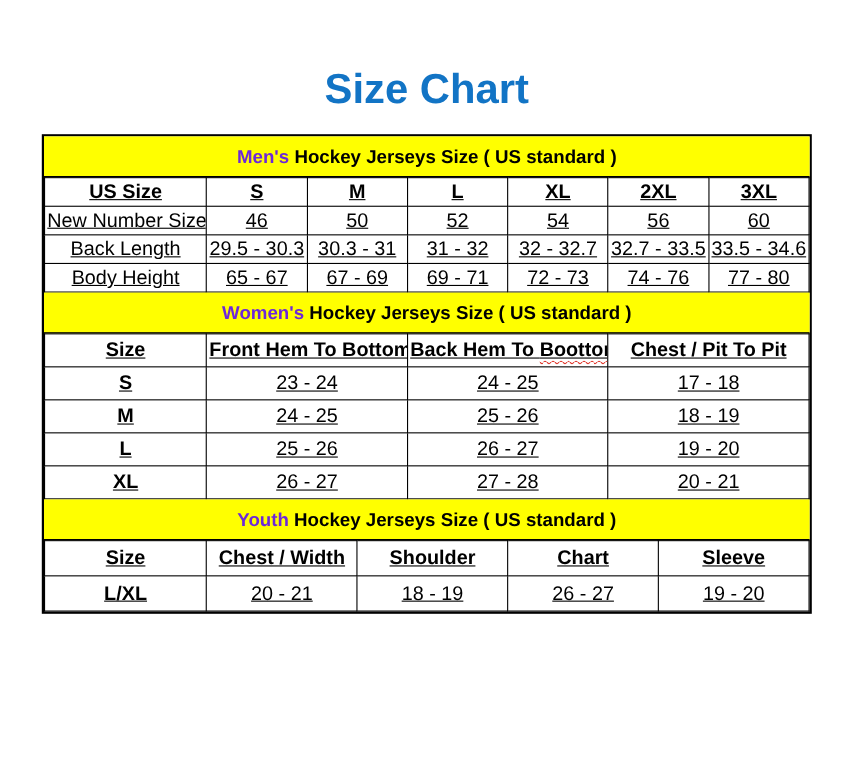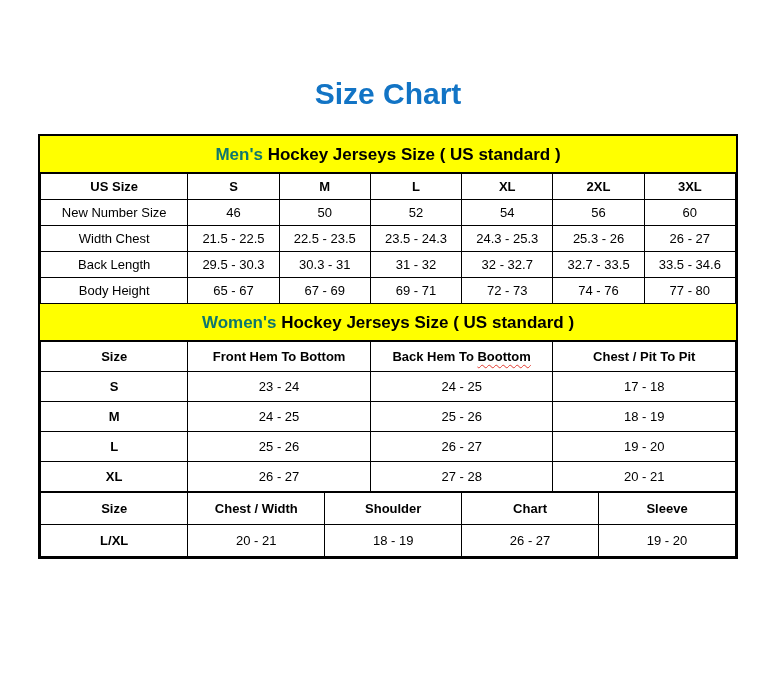--- a/index.html
+++ b/index.html
@@ -6,48 +6,49 @@
     margin: 0;
     padding: 0;
     background: #ffffff;
     width: 776px;
     height: 692px;
     font-family: "Liberation Sans", sans-serif;
     color: #000000;
     overflow: hidden;
   }
   .page-title {
-    margin: 12px;
+    margin: 0;
     padding-top: 64px;
     text-align: center;
-    font-size: 30px;
+    font-size: 38px;
     line-height: 36px;
     font-weight: bold;
     color: #1274C5;
   }
   .chart {
     width: 696px;
     margin: 22px auto 0 auto;
     border: 2px solid #000000;
   }
   .band {
     background: #FFFF00;
     text-align: center;
     font-weight: bold;
     font-size: 17px;
     line-height: 19px;
     padding: 9px 0 8px 0;
     border-bottom: 1px solid #000000;
   }
-  .band .hl { color: #0f766e; }
+  .band .hl { color: #6d28d9; }
   table.grid {
     width: 100%;
     border-collapse: collapse;
     table-layout: fixed;
-    font-size: 13px;
+    font-size: 18px;
+    text-decoration: underline;
   }
   .grid th, .grid td {
     border: 1px solid #000000;
     text-align: center;
     vertical-align: middle;
     line-height: 19px;
     padding: 4px 2px;
     overflow: hidden;
     white-space: nowrap;
   }
@@ -101,29 +102,20 @@
           <tr>
             <th class="rowlabel">New Number Size</th>
             <td>46</td>
             <td>50</td>
             <td>52</td>
             <td>54</td>
             <td>56</td>
             <td>60</td>
           </tr>
           <tr>
-            <th class="rowlabel">Width Chest</th>
-            <td>21.5 - 22.5</td>
-            <td>22.5 - 23.5</td>
-            <td>23.5 - 24.3</td>
-            <td>24.3 - 25.3</td>
-            <td>25.3 - 26</td>
-            <td>26 - 27</td>
-          </tr>
-          <tr>
             <th class="rowlabel">Back Length</th>
             <td>29.5 - 30.3</td>
             <td>30.3 - 31</td>
             <td>31 - 32</td>
             <td>32 - 32.7</td>
             <td>32.7 - 33.5</td>
             <td>33.5 - 34.6</td>
           </tr>
           <tr>
             <th class="rowlabel">Body Height</th>
@@ -176,20 +168,21 @@
           <tr>
             <th class="rowlabel">XL</th>
             <td>26 - 27</td>
             <td>27 - 28</td>
             <td>20 - 21</td>
           </tr>
         </tbody>
       </table>
     </section>
   <section>
+      <div class="band"><span class="hl">Youth</span><span> Hockey Jerseys Size ( US standard )</span></div>
       <table class="grid sec-youth">
         <colgroup>
           <col style="width:21.2%">
           <col style="width:19.7%">
           <col style="width:19.7%">
           <col style="width:19.7%">
           <col style="width:19.7%">
         </colgroup>
         <thead>
           <tr>

